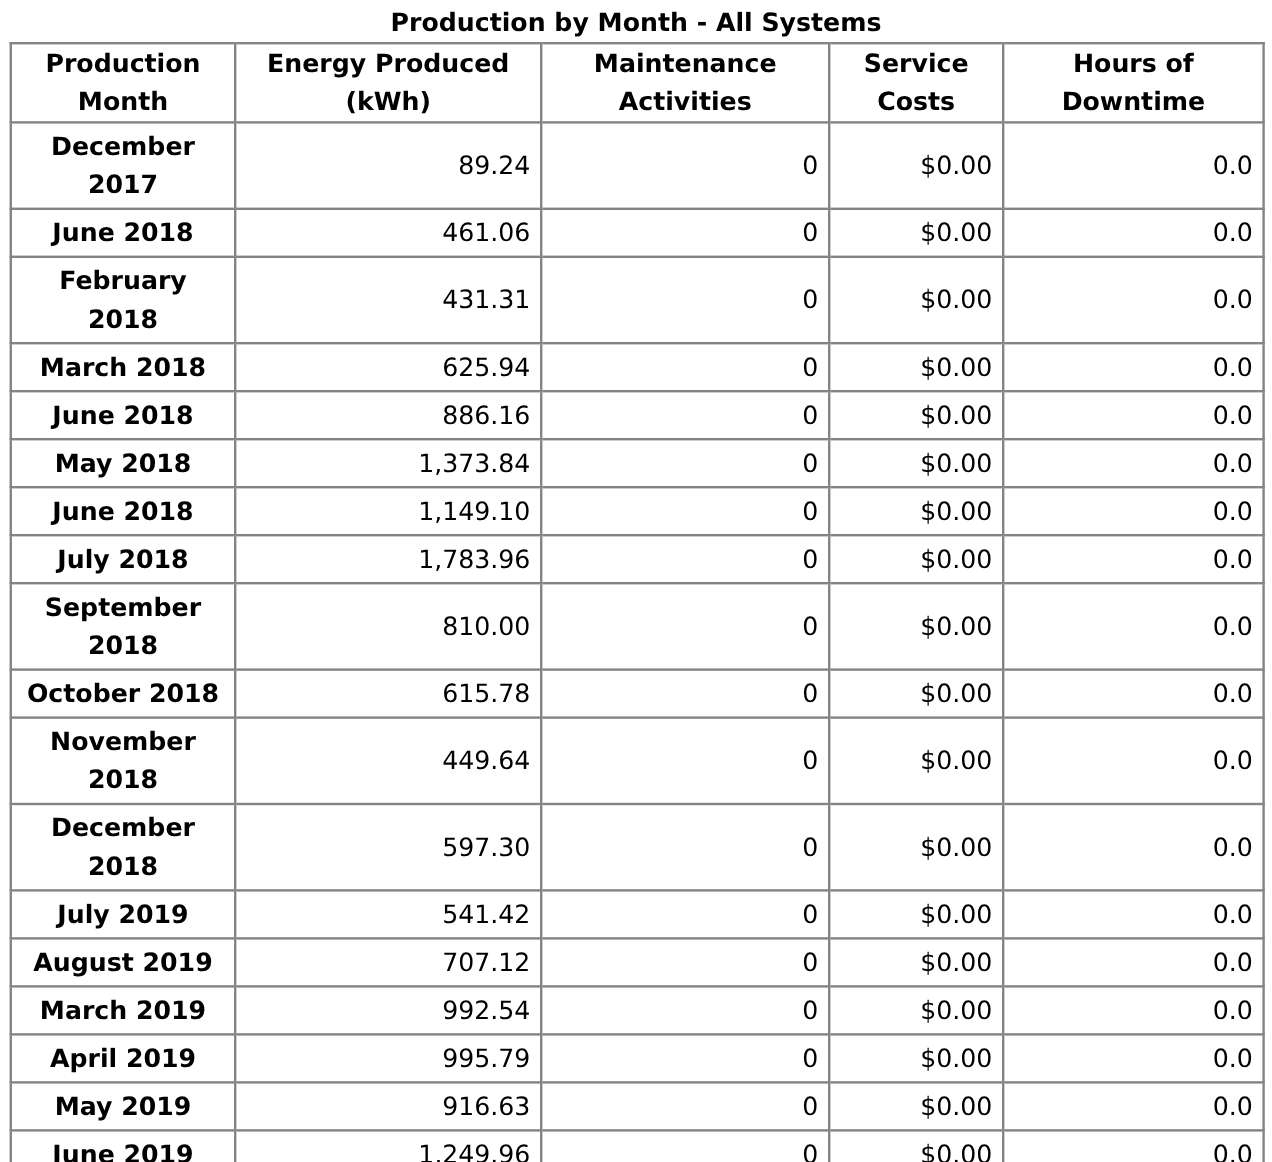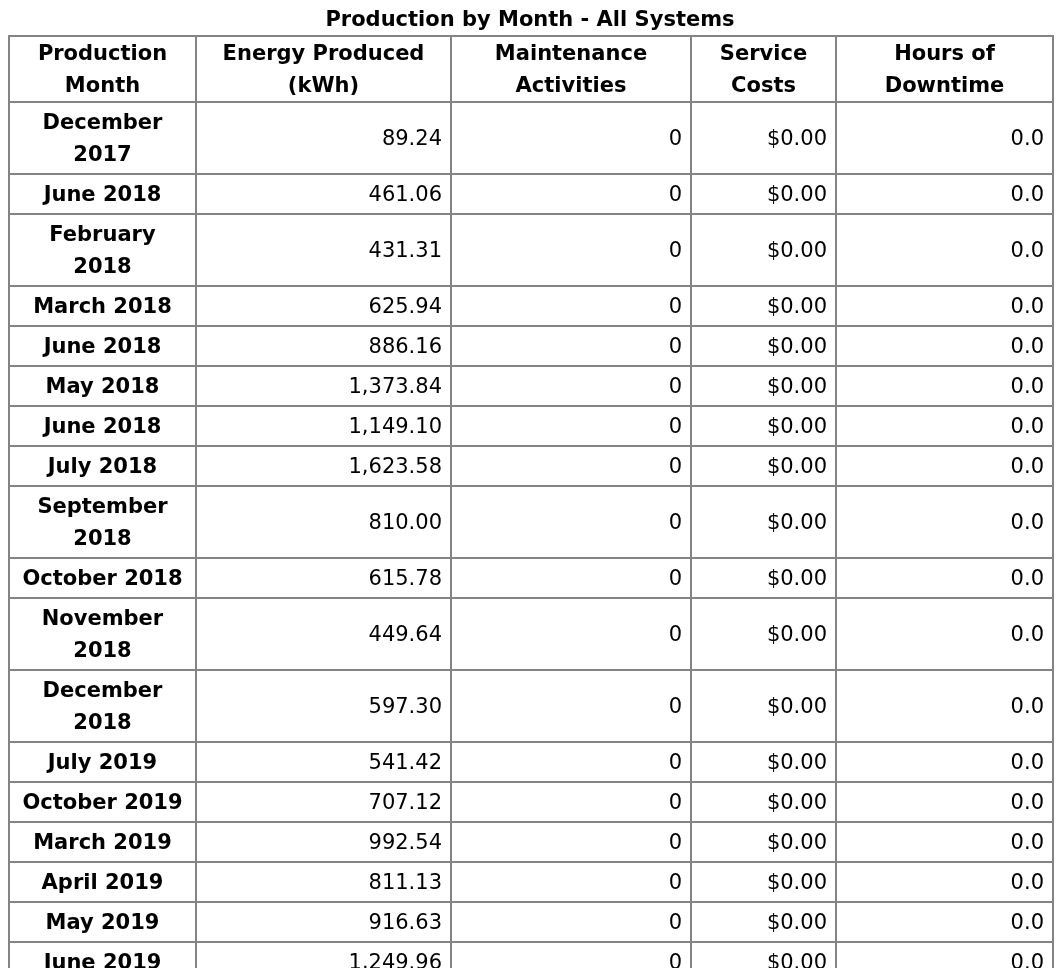--- a/index.html
+++ b/index.html
@@ -126,21 +126,21 @@
         </tr>
         <tr>
           <td class="month">June 2018</td>
           <td class="num">1,149.10</td>
           <td class="num">0</td>
           <td class="num">$0.00</td>
           <td class="num">0.0</td>
         </tr>
         <tr>
           <td class="month">July 2018</td>
-          <td class="num">1,623.58</td>
+          <td class="num">1,783.96</td>
           <td class="num">0</td>
           <td class="num">$0.00</td>
           <td class="num">0.0</td>
         </tr>
         <tr>
           <td class="month">September
 2018</td>
           <td class="num">810.00</td>
           <td class="num">0</td>
           <td class="num">$0.00</td>
@@ -170,36 +170,36 @@
           <td class="num">0.0</td>
         </tr>
         <tr>
           <td class="month">July 2019</td>
           <td class="num">541.42</td>
           <td class="num">0</td>
           <td class="num">$0.00</td>
           <td class="num">0.0</td>
         </tr>
         <tr>
-          <td class="month">October 2019</td>
+          <td class="month">August 2019</td>
           <td class="num">707.12</td>
           <td class="num">0</td>
           <td class="num">$0.00</td>
           <td class="num">0.0</td>
         </tr>
         <tr>
           <td class="month">March 2019</td>
           <td class="num">992.54</td>
           <td class="num">0</td>
           <td class="num">$0.00</td>
           <td class="num">0.0</td>
         </tr>
         <tr>
           <td class="month">April 2019</td>
-          <td class="num">811.13</td>
+          <td class="num">995.79</td>
           <td class="num">0</td>
           <td class="num">$0.00</td>
           <td class="num">0.0</td>
         </tr>
         <tr>
           <td class="month">May 2019</td>
           <td class="num">916.63</td>
           <td class="num">0</td>
           <td class="num">$0.00</td>
           <td class="num">0.0</td>

